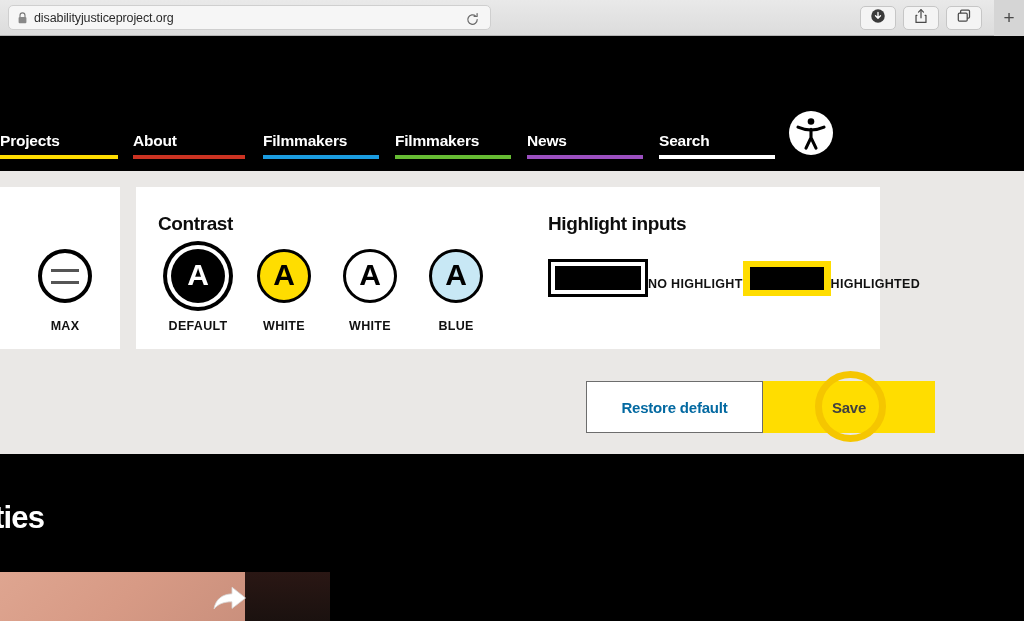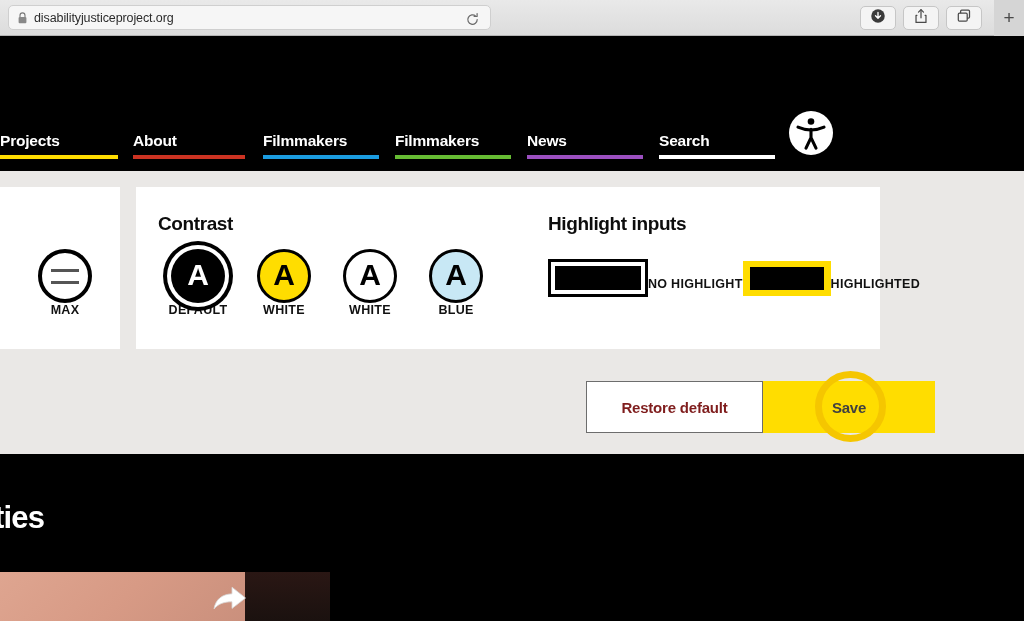--- a/index.html
+++ b/index.html
@@ -225,20 +225,21 @@
     background: #fff;
     border: 4px solid #000;
     flex-direction: column;
     gap: 9px;
   }
   .opt-lines .bar {
     width: 28px; height: 3px; background: #555;
   }
 
   .opt-label {
+    margin-top: 16px;
     font-size: 12.5px;
     font-weight: bold;
     color: #111;
     letter-spacing: 0.3px;
     white-space: nowrap;
   }
 
   
   .hl-row {
     position: absolute;
@@ -290,21 +291,21 @@
   .btn-restore {
     width: 177px;
     height: 52px;
     background: #fff;
     border: 1px solid #6d6d6d;
     display: flex;
     align-items: center;
     justify-content: center;
     font-size: 15px;
     font-weight: bold;
-    color: #7f1d1d;
+    color: #0369a1;
     letter-spacing: -0.2px;
   }
 
   .btn-save {
     width: 172px;
     height: 52px;
     background: #ffdd00;
     border: none;
     display: flex;
     align-items: center;

